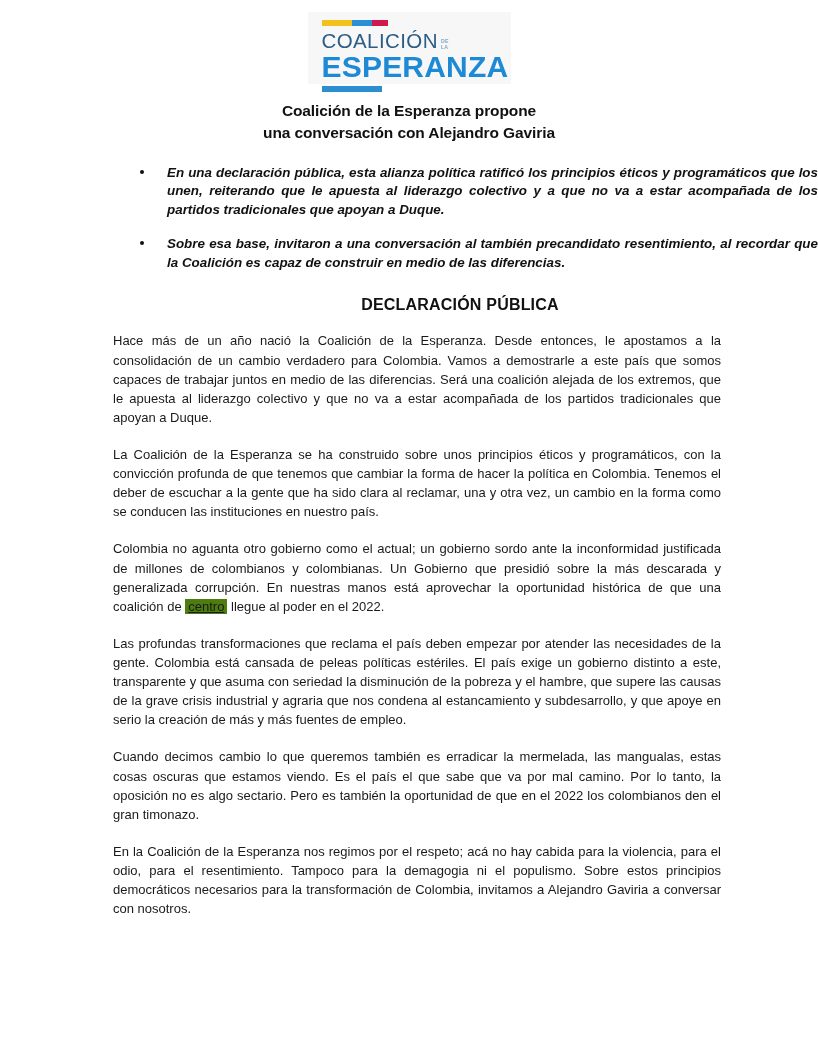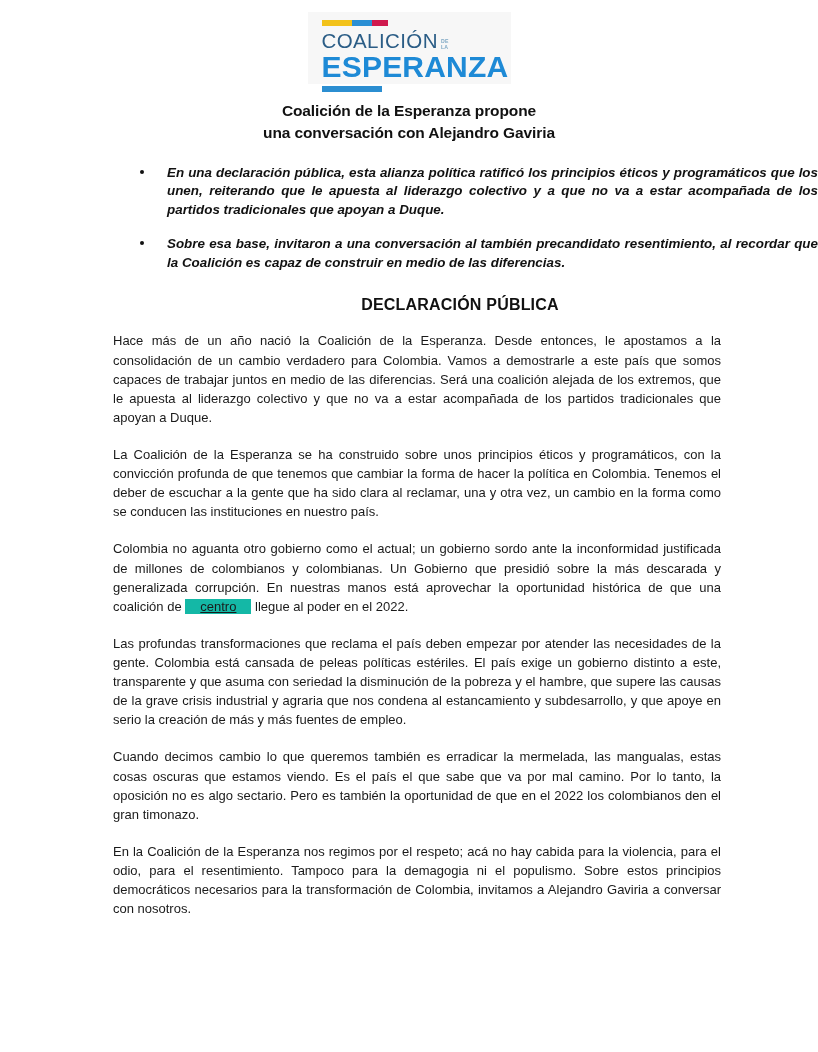--- a/index.html
+++ b/index.html
@@ -152,23 +152,23 @@
   .para {
     font-size: 13px;
     line-height: 1.47;
     text-align: justify;
     color: #1a1a1a;
     margin-bottom: 18px;
   }
   .para:last-child { margin-bottom: 0; }
 
   .hl {
-    background: #14b8a6;
+    background: #4d7c0f;
     color: #1a1a1a;
-    padding: 0 15px;
+    padding: 0 3px;
     text-decoration: underline;
   }
 </style>
 </head>
 <body>
 
 <div class="page">
 
   <div class="logo-wrap">
     <div class="logo-box">

